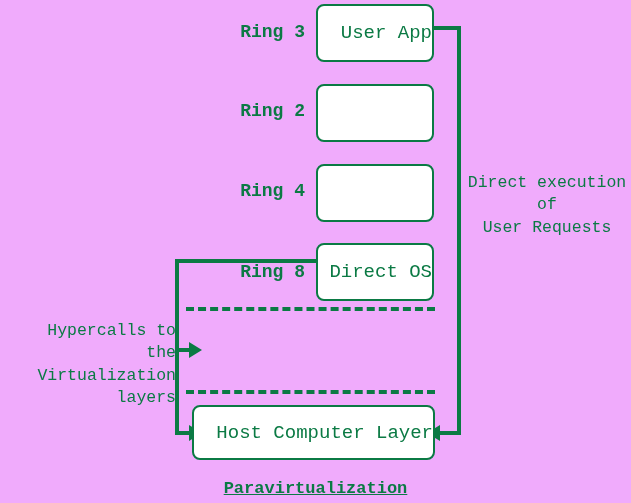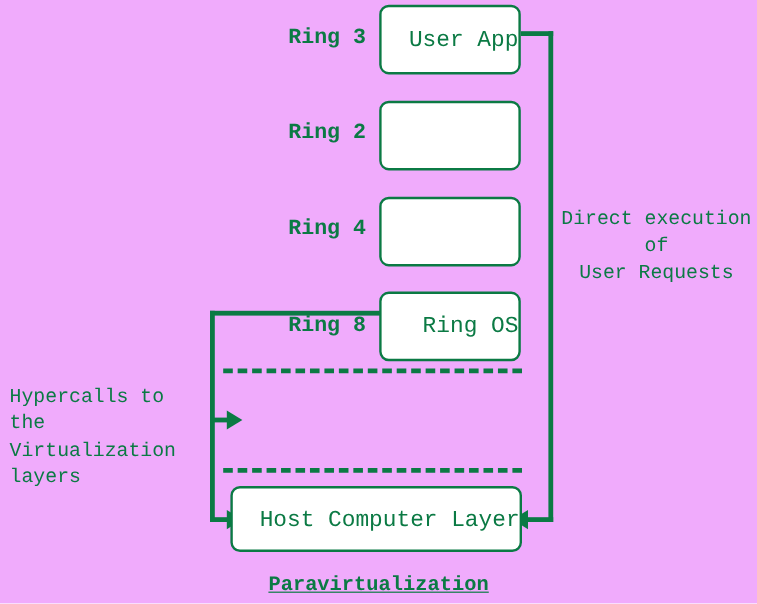--- a/index.html
+++ b/index.html
@@ -68,21 +68,21 @@
 
   
   .annot {
     position: absolute;
     font-size: 16.5px;
     color: #0b7a44;
     line-height: 1.35;
     white-space: pre-line;
   }
   .annot.right-side { text-align: center; }
-  .annot.left-side { text-align: left; }
+  .annot.left-side { text-align: right; }
 
   
   .caption {
     position: absolute;
     font-size: 17px;
     font-weight: bold;
     color: #0b7a44;
     text-decoration: underline;
     white-space: nowrap;
   }
@@ -120,21 +120,21 @@
 
   <div class="box" style="left:316px; top:84px; width:118px; height:58px;">
     <span></span>
   </div>
 
   <div class="box" style="left:316px; top:164px; width:118px; height:58px;">
     <span></span>
   </div>
 
   <div class="box" style="left:316px; top:243px; width:118px; height:58px;">
-    <span>Ring OS</span>
+    <span>Direct OS</span>
   </div>
 
   <div class="dashed" style="left:186px; top:307px; width:249px;"></div>
 
 
   <div class="dashed" style="left:186px; top:390px; width:249px;"></div>
 
   <div class="box" style="left:192px; top:405px; width:243px; height:55px;">
     <span>Host Computer Layer</span>
   </div>

